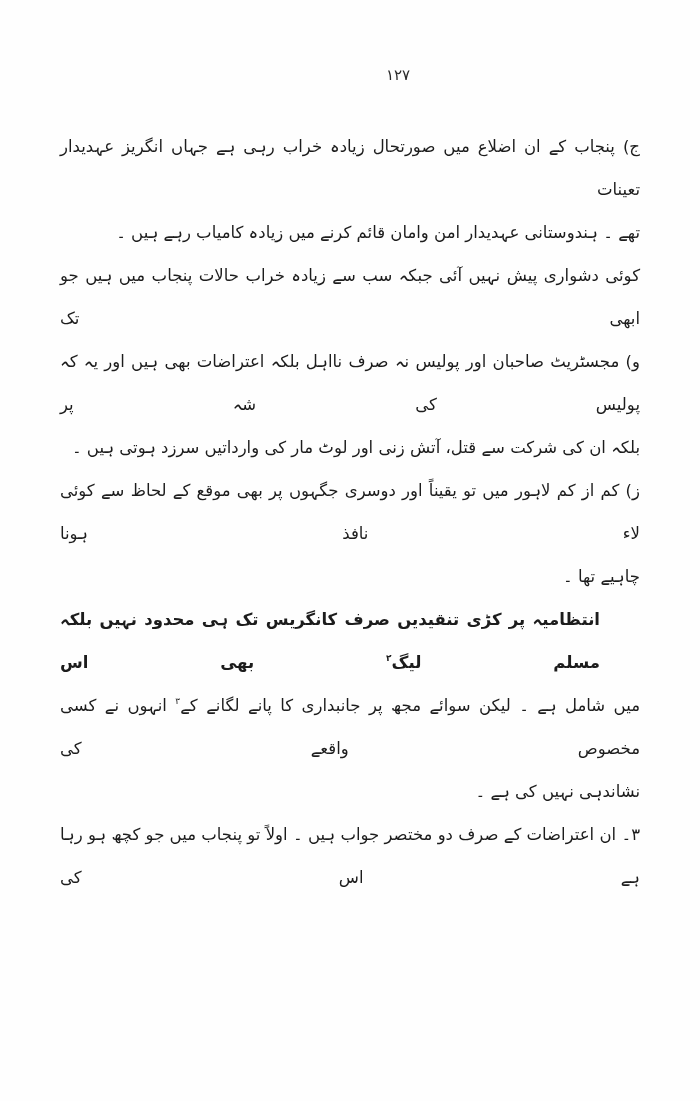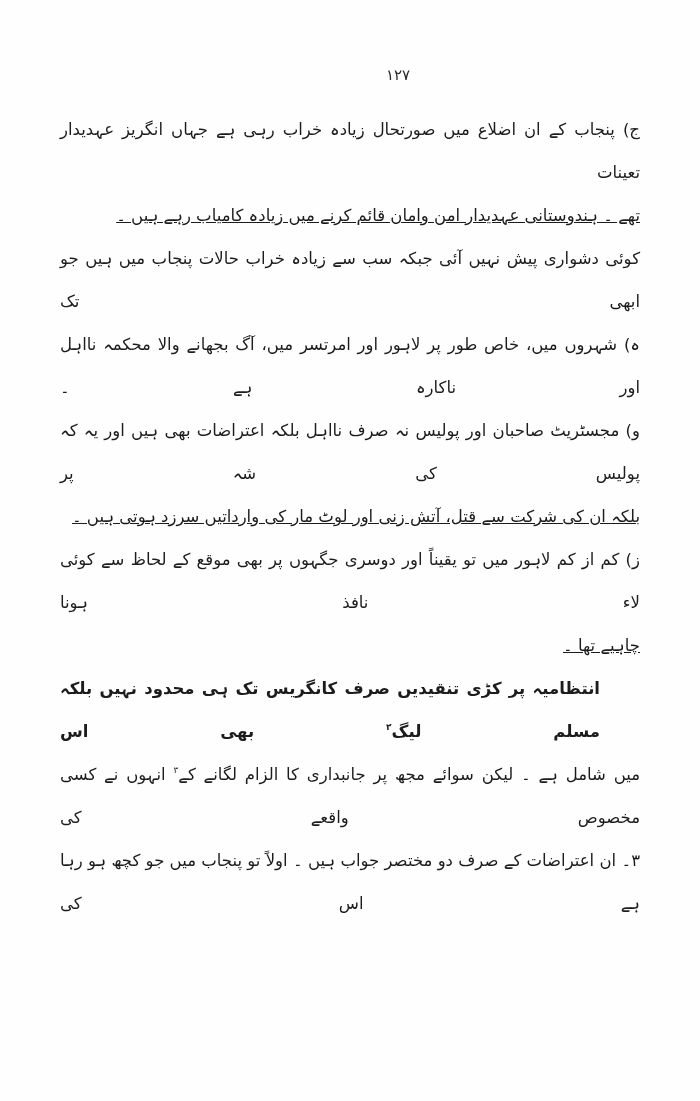--- a/index.html
+++ b/index.html
@@ -27,35 +27,35 @@
     width: 700px;
     text-align: center;
     direction: rtl;
     font-size: 15px;
     letter-spacing: 1px;
     color: #2a2a2a;
     margin-left: 48px;
   }
   .text-block {
     position: absolute;
-    top: 108px;
+    top: 125px;
     right: 60px;
     width: 580px;
     direction: rtl;
     font-size: 16.5px;
     line-height: 43px;
     color: #1c1c1c;
   }
   .paragraph { margin: 0; }
   .line {
     text-align: justify;
     text-justify: inter-word;
   }
   .line.just { text-align-last: justify; }
-  .line.ragged { text-align-last: right; text-decoration: underline; }
+  .line.ragged { text-align-last: right; }
   .line.indent { padding-right: 40px; font-weight: bold; }
   sup {
     font-size: 9px;
     line-height: 0;
     position: relative;
     top: -1px;
   }
 </style>
 </head>
 <body>
@@ -64,32 +64,30 @@
   <div class="page-number">۱۲۷</div>
   <div class="text-block" id="text-block">
       <div class="paragraph">
         <div class="line just"><span>ج) پنجاب کے ان اضلاع میں صورتحال زیادہ خراب رہی ہے جہاں انگریز عہدیدار تعینات</span></div>
         <div class="line ragged"><span>تھے ۔ ہندوستانی عہدیدار امن وامان قائم کرنے میں زیادہ کامیاب رہے ہیں ۔</span></div>
       </div>
       <div class="paragraph">
         <div class="line just"><span>کوئی دشواری پیش نہیں آئی جبکہ سب سے زیادہ خراب حالات پنجاب میں ہیں جو ابھی تک</span></div>
       </div>
       <div class="paragraph">
-        <div class="line just"><span>ہ) شہروں میں، خاص طور پر لاہور اور امرتسر میں، آگ بجھانے والا محکمہ نااہل اور ناکارہ ہے ۔</span></div>
-      </div>
-      <div class="paragraph">
         <div class="line just"><span>و) مجسٹریٹ صاحبان اور پولیس نہ صرف نااہل بلکہ اعتراضات بھی ہیں اور یہ کہ پولیس کی شہ پر</span></div>
         <div class="line ragged"><span>بلکہ ان کی شرکت سے قتل، آتش زنی اور لوٹ مار کی وارداتیں سرزد ہوتی ہیں ۔</span></div>
       </div>
       <div class="paragraph">
         <div class="line just"><span>ز) کم از کم لاہور میں تو یقیناً اور دوسری جگہوں پر بھی موقع کے لحاظ سے کوئی لاء نافذ ہونا</span></div>
         <div class="line ragged"><span>چاہیے تھا ۔</span></div>
       </div>
       <div class="paragraph">
         <div class="line just indent"><span>انتظامیہ پر کڑی تنقیدیں صرف کانگریس تک ہی محدود نہیں بلکہ مسلم لیگ</span><sup>۲</sup><span> بھی اس</span></div>
-        <div class="line just"><span>میں شامل ہے ۔ لیکن سوائے مجھ پر جانبداری کا الزام لگانے کے</span><sup>۳</sup><span> انہوں نے کسی مخصوص واقعے کی</span></div>
+        <div class="line just"><span>میں شامل ہے ۔ لیکن سوائے مجھ پر جانبداری کا پانے لگانے کے</span><sup>۳</sup><span> انہوں نے کسی مخصوص واقعے کی</span></div>
+        <div class="line ragged"><span>نشاندہی نہیں کی ہے ۔</span></div>
       </div>
       <div class="paragraph">
         <div class="line just"><span>۳۔ ان اعتراضات کے صرف دو مختصر جواب ہیں ۔ اولاً تو پنجاب میں جو کچھ ہو رہا ہے اس کی</span></div>
         <div class="line just"></div>
       </div>
     </div>
 </div>
 
 </body></html>

